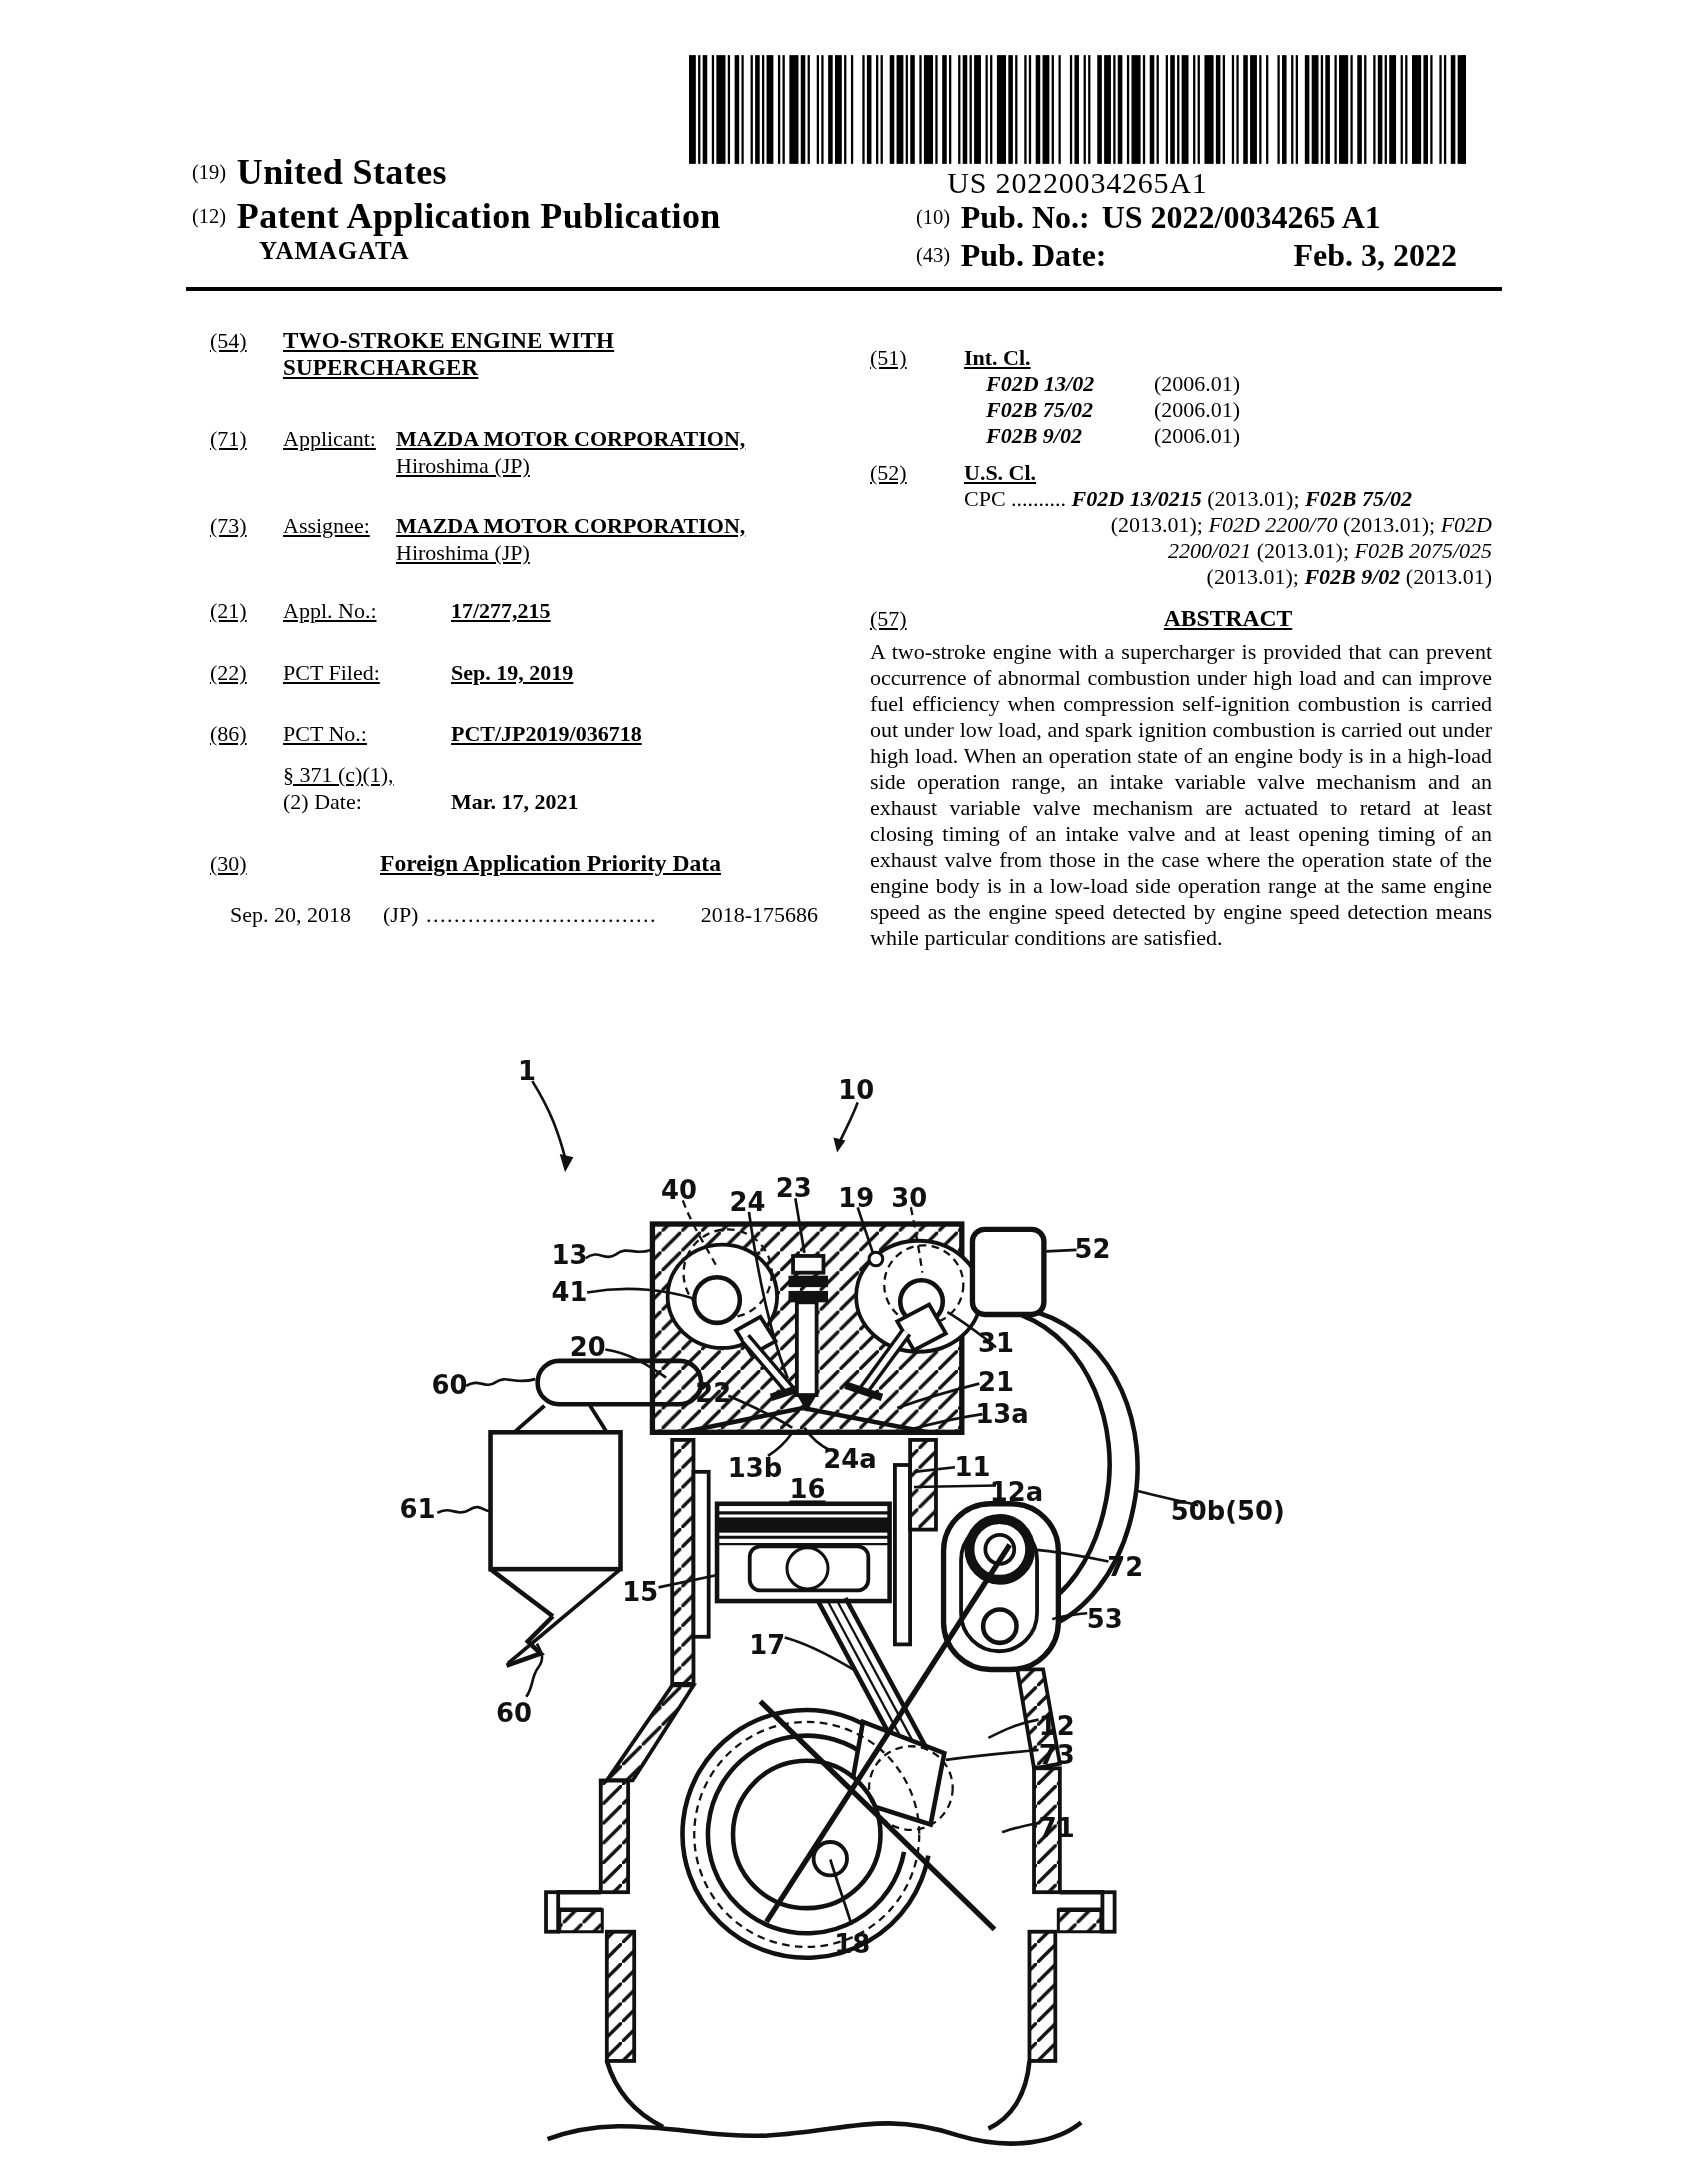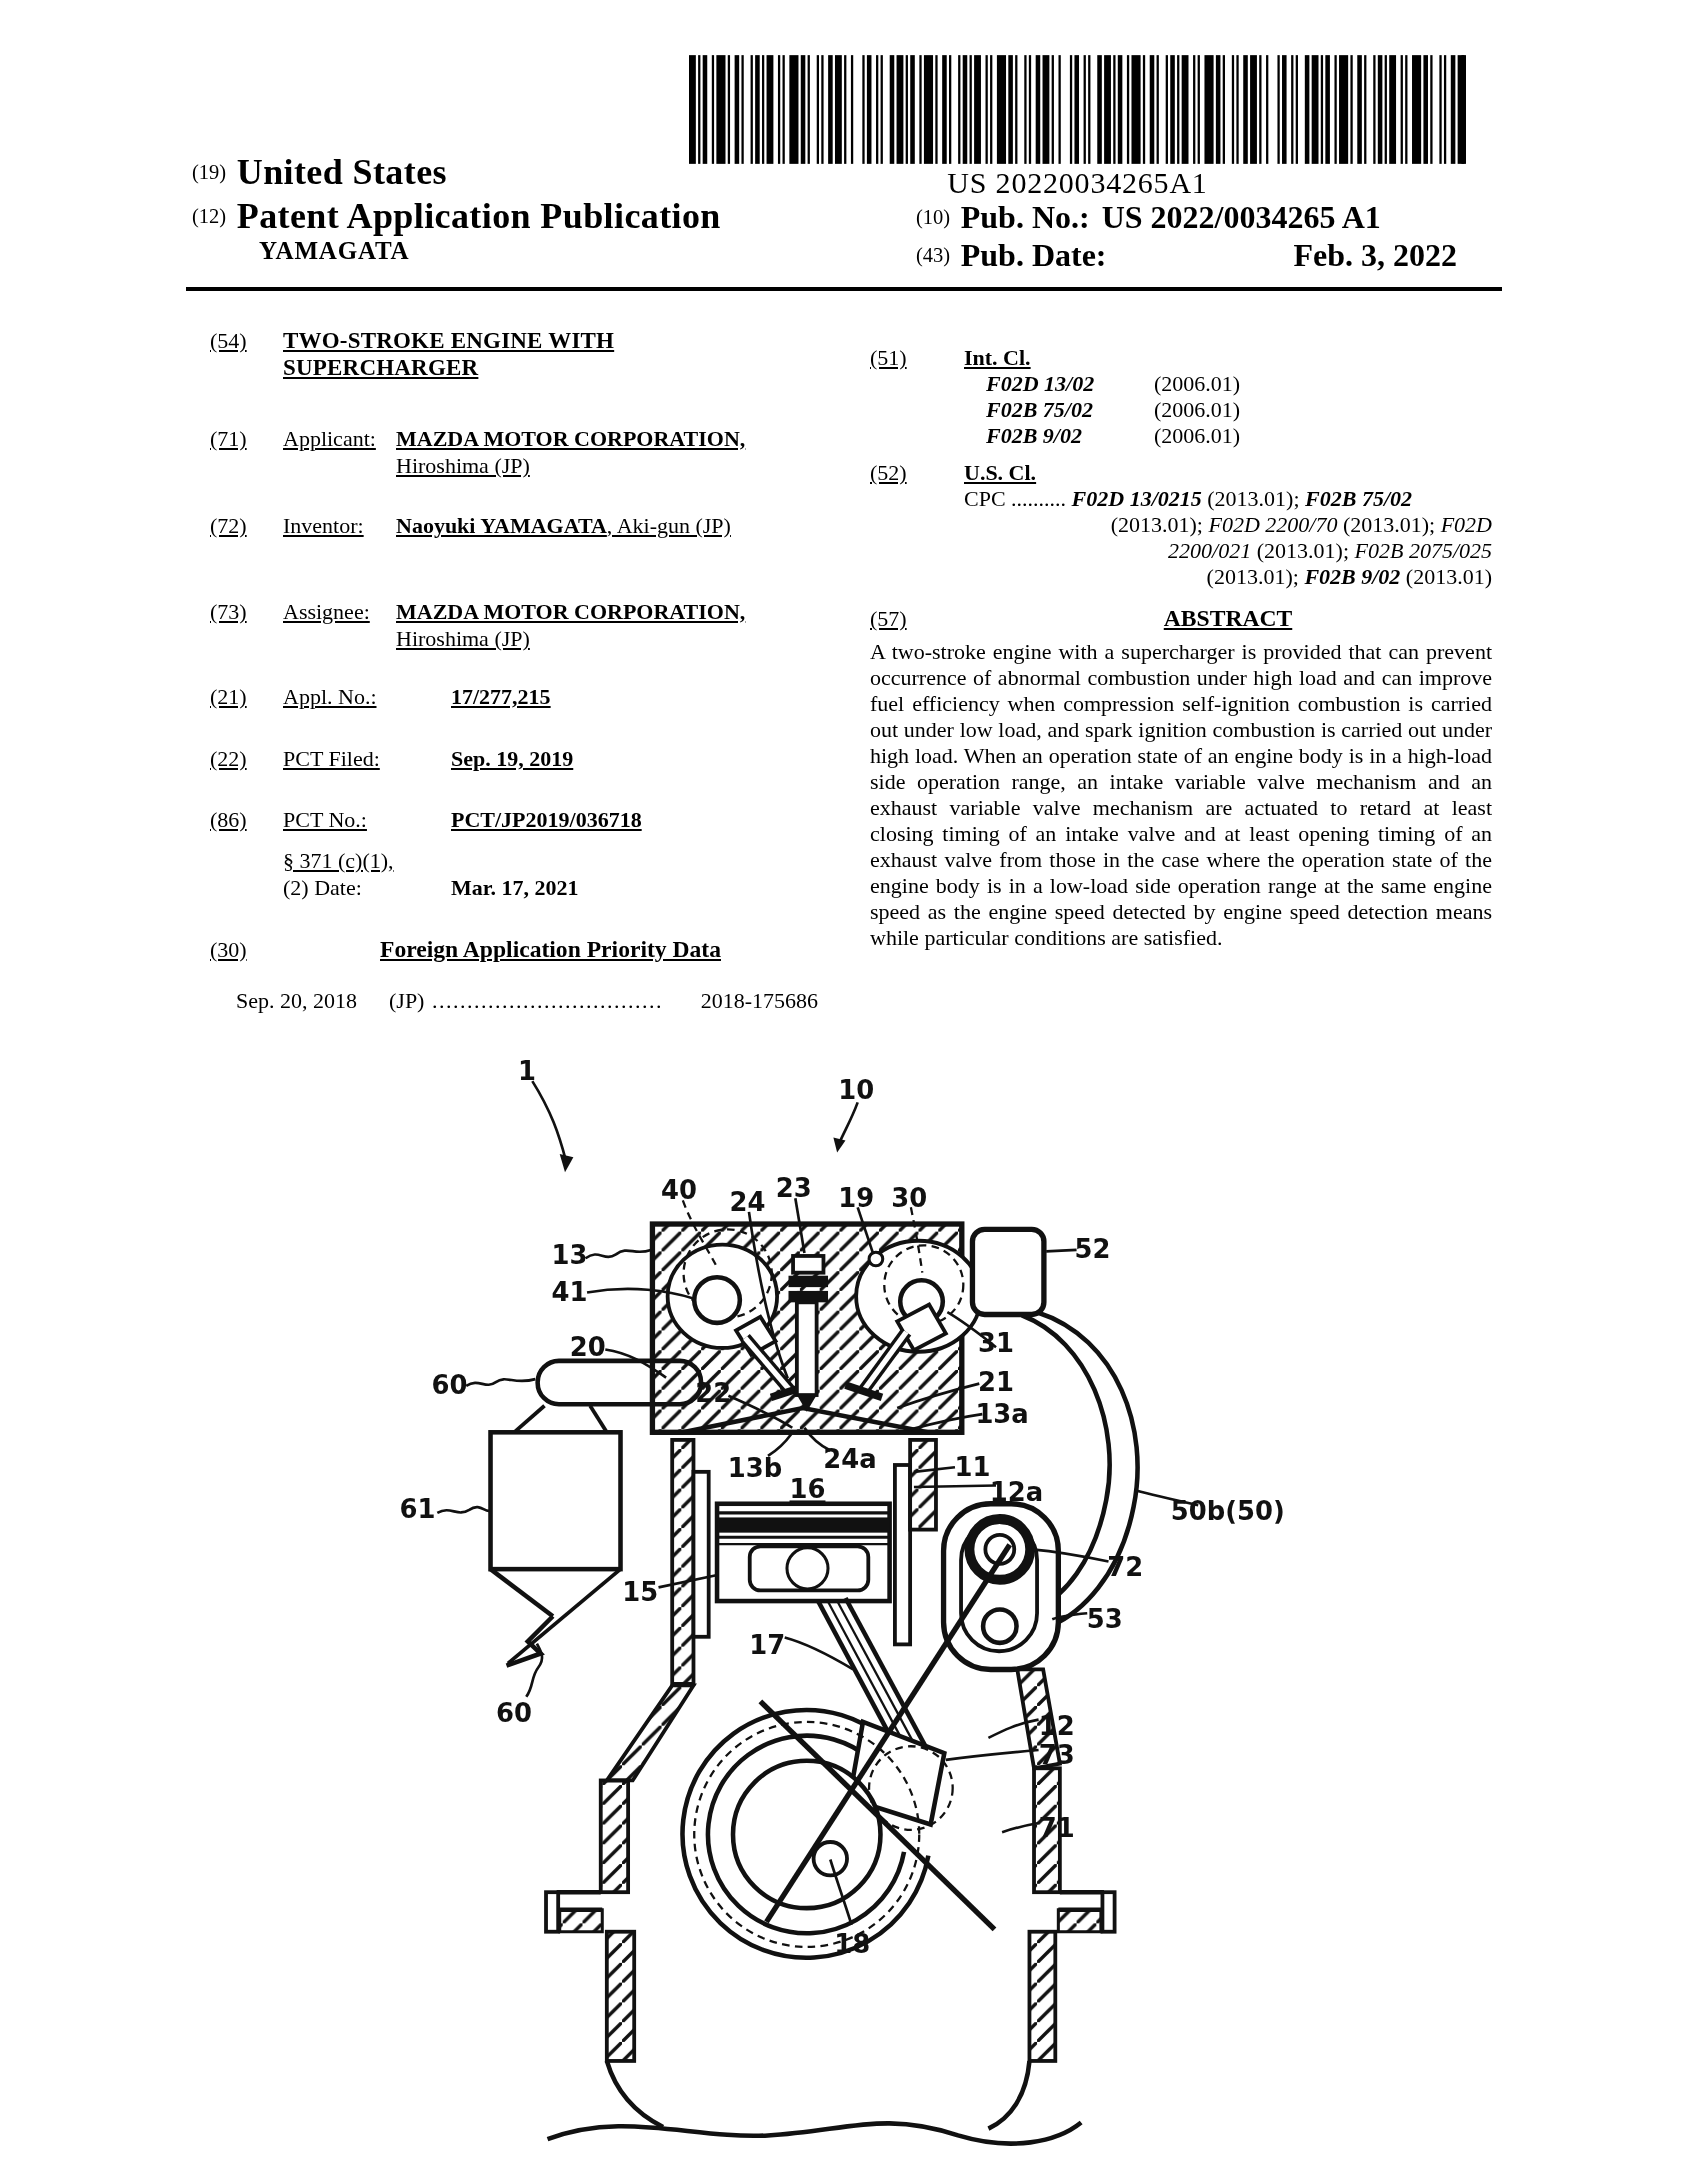--- a/index.html
+++ b/index.html
@@ -34,21 +34,21 @@
   .i{font-style:italic;}
   .title-txt{font-size:23px;font-weight:bold;line-height:27px;letter-spacing:0.2px;}
   .center-head{flex:1;text-align:center;font-size:23.6px;font-weight:bold;}
   .class-head{text-align:center;font-size:23.6px;font-weight:bold;line-height:27px;}
   .cls-row{display:flex;padding-left:116px;}
   .cls-code{width:168px;flex:none;font-weight:bold;font-style:italic;}
   .cpc1{padding-left:94px;}
   .cpc-r{text-align:right;}
   .abstract{margin-top:6.8px;text-align:justify;}
   .prio{display:flex;align-items:baseline;white-space:nowrap;}
-  .prio .d1{margin-left:26px;}
+  .prio .d1{margin-left:20px;}
   .prio .jp{margin-left:32px;}
   .prio .dots{flex:1;overflow:hidden;margin:0 7.6px;letter-spacing:1.5px;}
   .prio .num{}
   
   #figure-wrap{left:365px;top:1034px;width:1110px;height:1144px;}
   .fig-num{font-family:"DejaVu Sans", sans-serif;font-weight:bold;font-size:34px;fill:#111;}
   .ld{fill:none;stroke:#111;stroke-width:3.5;}
   .ldd{fill:none;stroke:#111;stroke-width:3;stroke-dasharray:10 7;}
   .ol{fill:none;stroke:#111;}
 </style>
@@ -205,25 +205,20 @@
 
     <div class="row" style="margin-bottom:33px">
       <span class="code">(71)</span>
       <span class="lbl">Applicant:</span>
       <span>
         <span class="b">MAZDA MOTOR CORPORATION,</span><br>
         <span>Hiroshima (JP)</span>
       </span>
     </div>
 
-    <div class="row" style="margin-bottom:59px">
-      <span class="code">(72)</span>
-      <span class="lbl">Inventor:</span>
-      <span><span class="b">Naoyuki YAMAGATA</span><span>, Aki-gun (JP)</span></span>
-    </div>
 
     <div class="row" style="margin-bottom:31px">
       <span class="code">(73)</span>
       <span class="lbl">Assignee:</span>
       <span>
         <span class="b">MAZDA MOTOR CORPORATION,</span><br>
         <span>Hiroshima (JP)</span>
       </span>
     </div>
 

